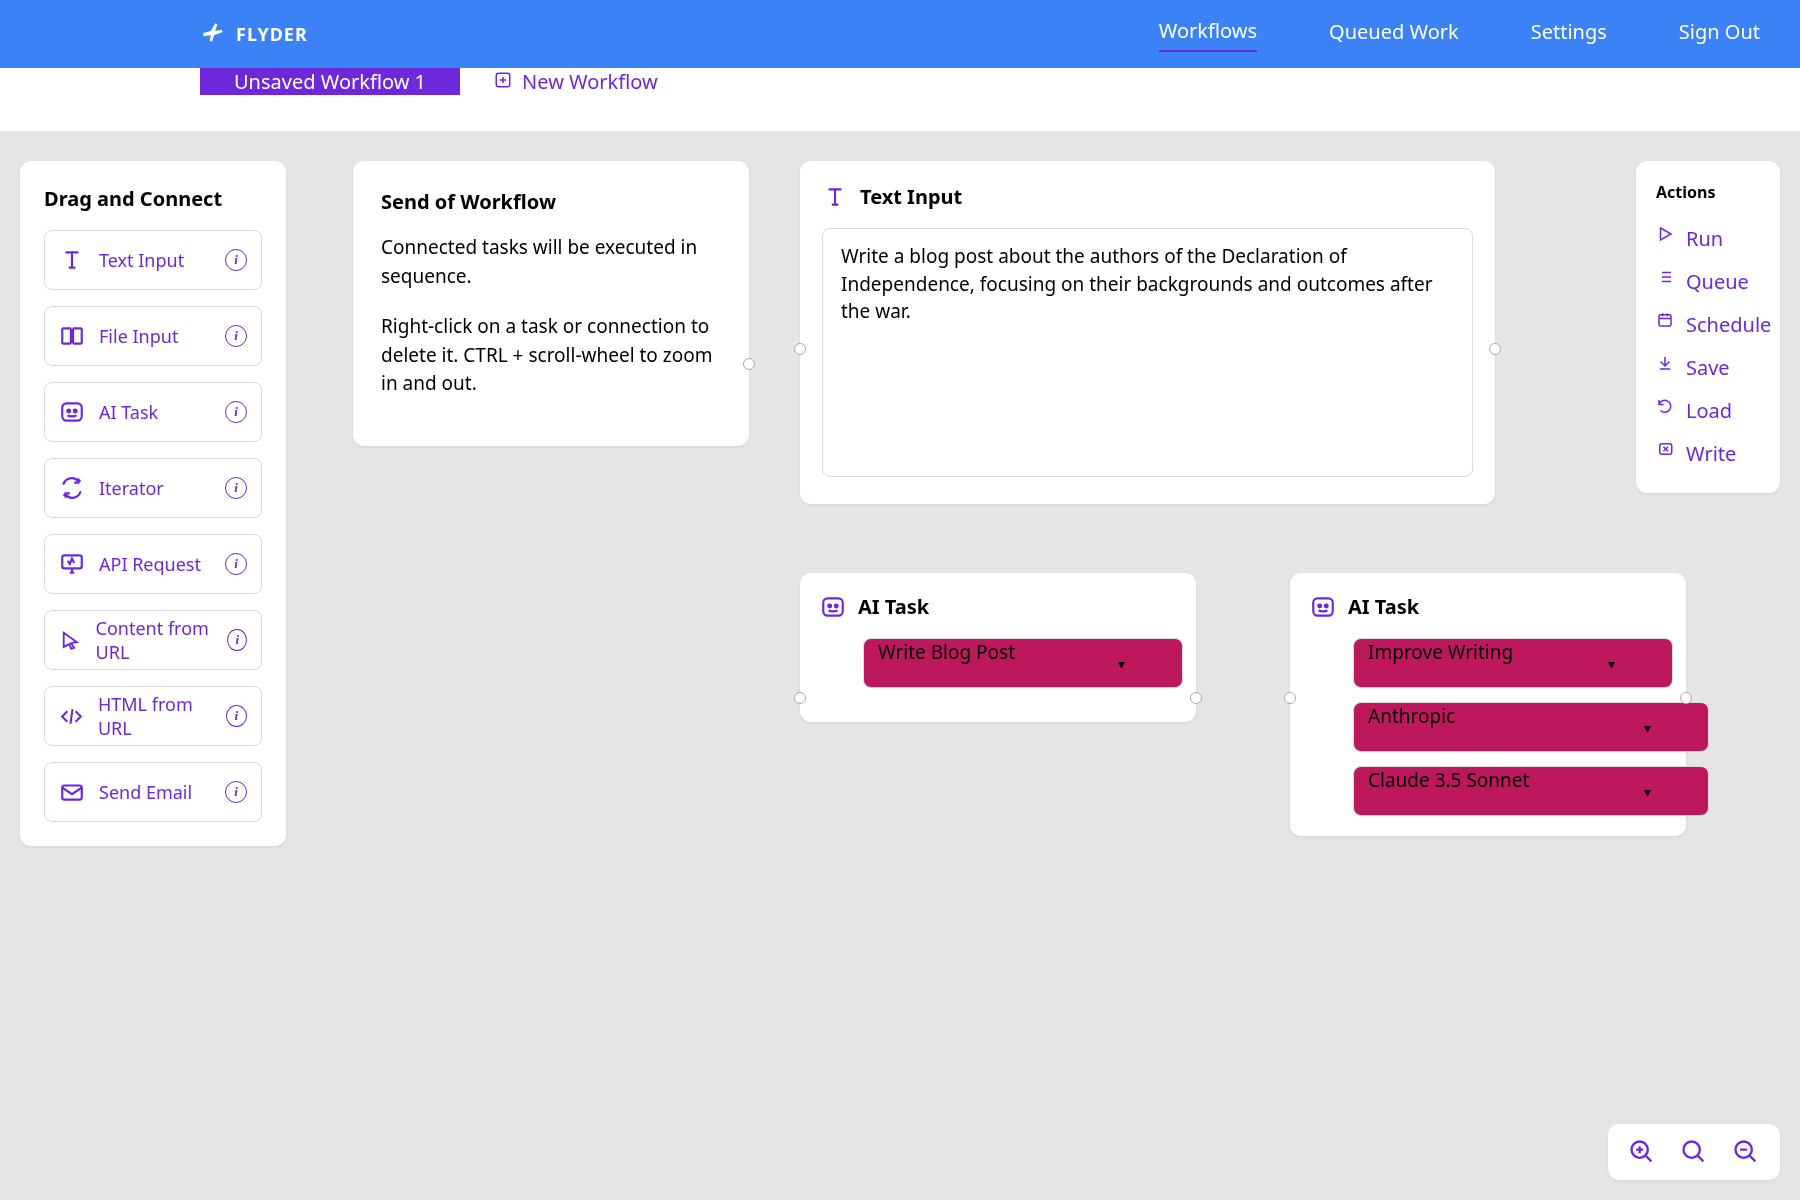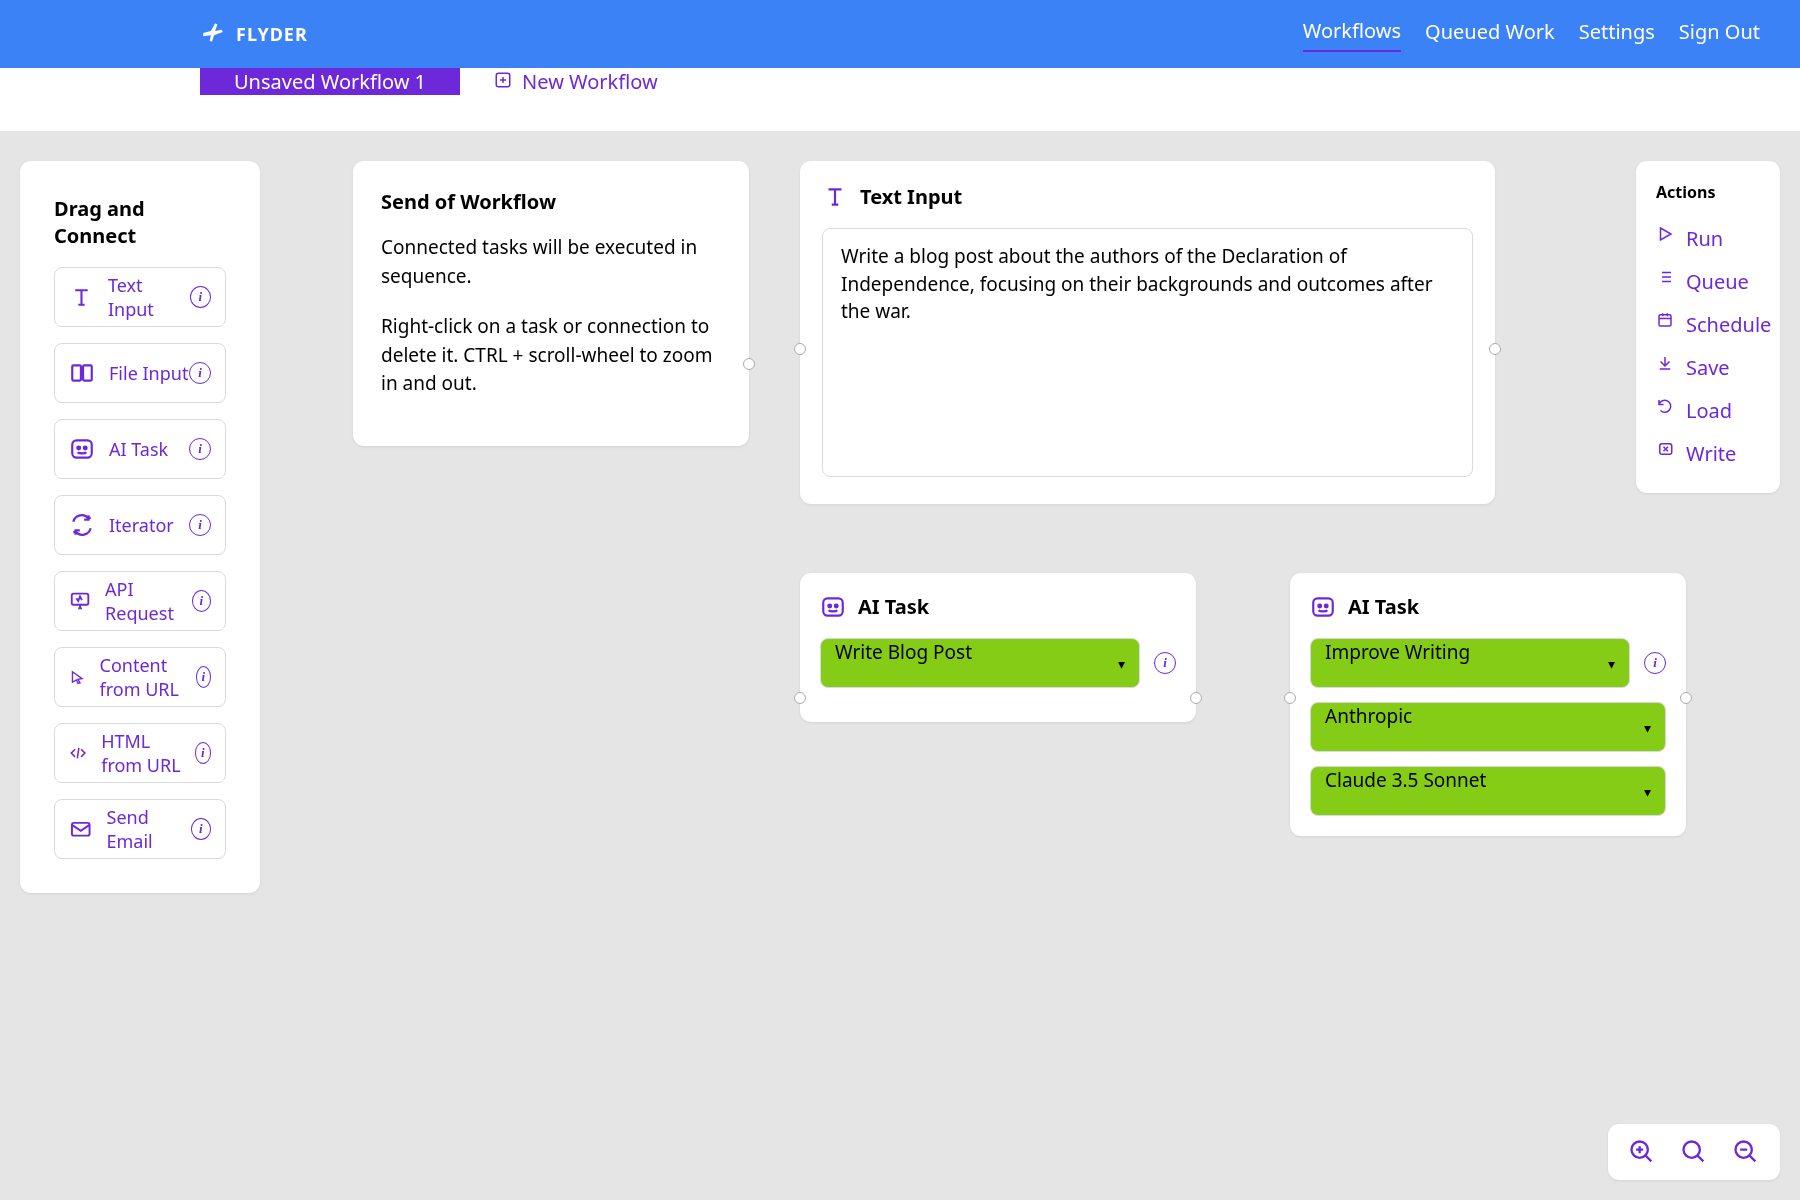--- a/index.html
+++ b/index.html
@@ -3,37 +3,37 @@
 <meta charset="utf-8">
 <style>
   * { box-sizing: border-box; margin: 0; padding: 0; }
   html, body { width: 1800px; height: 1200px; font-family: system-ui, -apple-system, "Segoe UI", Roboto, sans-serif; background: #e5e5e5; overflow: hidden; }
   :root { --purple: #6d28d9; --purple-light: #7c3aed; --black: #000; }
 
   
   .topnav { background: #3b82f6; height: 68px; display: flex; align-items: center; justify-content: space-between; padding: 0 40px 0 200px; }
   .brand { display: flex; align-items: center; gap: 10px; color: #fff; font-weight: 700; letter-spacing: 1px; font-size: 18px; }
   .brand svg { width: 26px; height: 26px; }
-  .navlinks { display: flex; gap: 24px; align-items: center; }
+  .navlinks { display: flex; gap: 72px; align-items: center; }
   .navlinks a { color: #fff; text-decoration: none; font-size: 20px; padding-bottom: 6px; }
   .navlinks a.active { border-bottom: 2px solid var(--purple); }
 
   
   .tabbar { background: #fff; height: 63px; display: flex; align-items: flex-start; padding-left: 200px; }
   .tab { display: flex; align-items: center; padding: 0 34px; font-size: 20px; }
   .tab.active { background: var(--purple); color: #fff; }
   .tab.new { color: var(--purple); gap: 10px; cursor: pointer; }
   .tab.new svg { width: 18px; height: 18px; }
 
   
   .canvas { position: relative; width: 1800px; height: 1069px; background: #e5e5e5; }
   .panel { position: absolute; background: #fff; border-radius: 11px; box-shadow: 0 1px 3px rgba(0,0,0,0.08); }
 
   
-  .palette { left: 20px; top: 30px; width: 240px; padding: 34px; }
+  .palette { left: 20px; top: 30px; width: 266px; padding: 24px; }
   .palette h3 { font-size: 20px; font-weight: 700; margin-bottom: 18px; }
   .palette-item { border: 1.5px solid #d9d9e0; border-radius: 8px; height: 60px; display: flex; align-items: center; justify-content: space-between; padding: 0 14px; margin-bottom: 16px; cursor: grab; }
   .palette-item:last-child { margin-bottom: 0; }
   .pi-left { display: flex; align-items: center; gap: 14px; color: var(--purple); font-size: 18px; }
   .pi-left .icon { width: 26px; height: 26px; display:flex; align-items:center; justify-content:center; }
   .info-icon { width: 22px; height: 22px; border: 1.8px solid var(--purple); border-radius: 50%; display:flex; align-items:center; justify-content:center; color: var(--purple); font-style: italic; font-family: Georgia, serif; font-size: 13px; font-weight:700; }
 
   
   .startnode { left: 353px; top: 30px; width: 396px; padding: 26px 28px; font-size: 19px; line-height: 1.5; }
   .startnode h3 { font-size: 20px; font-weight: 700; margin-bottom: 16px; }
@@ -42,21 +42,21 @@
 
   
   .textnode { left: 800px; top: 30px; width: 695px; padding: 22px; }
   .node-header { display:flex; align-items:center; gap:12px; font-weight:700; font-size:20px; margin-bottom:18px; }
   .node-header .icon { color: var(--purple); width:26px; height:26px; display:flex; align-items:center; justify-content:center; }
   .textnode textarea { width: 100%; height: 249px; border:1.5px solid #d9d9e0; border-radius:8px; padding:14px 18px; font-size:19px; font-family: inherit; resize:none; line-height:1.45; }
 
   
   .ainode { padding: 20px; width: 396px; }
   .ainode .row1 { display:flex; gap:14px; align-items:center; margin-bottom:14px; }
-  .ainode select, .fake-select { width:100%; height:50px; border:1.5px solid #d9d9e0; border-radius:8px; padding:0 14px; font-size:19px; font-family:inherit; background:#84cc16; appearance:none; position:relative; }
+  .ainode select, .fake-select { width:100%; height:50px; border:1.5px solid #d9d9e0; border-radius:8px; padding:0 14px; font-size:19px; font-family:inherit; background:#be185d; appearance:none; position:relative;margin-left:43px; }
   .select-wrap { position:relative; flex:1; }
   .select-wrap::after { content:"▾"; position:absolute; right:15px; top:50%; transform:translateY(-50%); pointer-events:none; font-size:14px; }
   .ainode .stack .select-wrap { margin-bottom:14px; }
   .ainode .stack .select-wrap:last-child { margin-bottom:0; }
 
   
   .actions { right: 20px; top: 30px; width: 144px; padding: 20px 20px 18px; }
   .actions h3 { font-size:16px; font-weight:700; margin-bottom:14px; }
   .action-item { display:flex; align-items:flex-start; gap:12px; color:var(--purple); font-size:20px; padding:8px 0; cursor:pointer; }
   .action-item svg { width:18px; height:18px; flex:none; }

